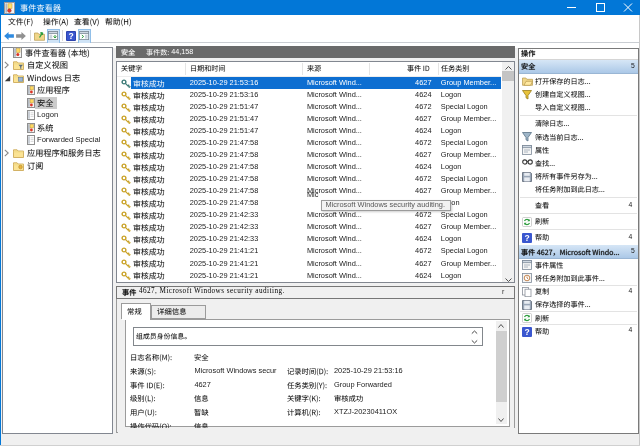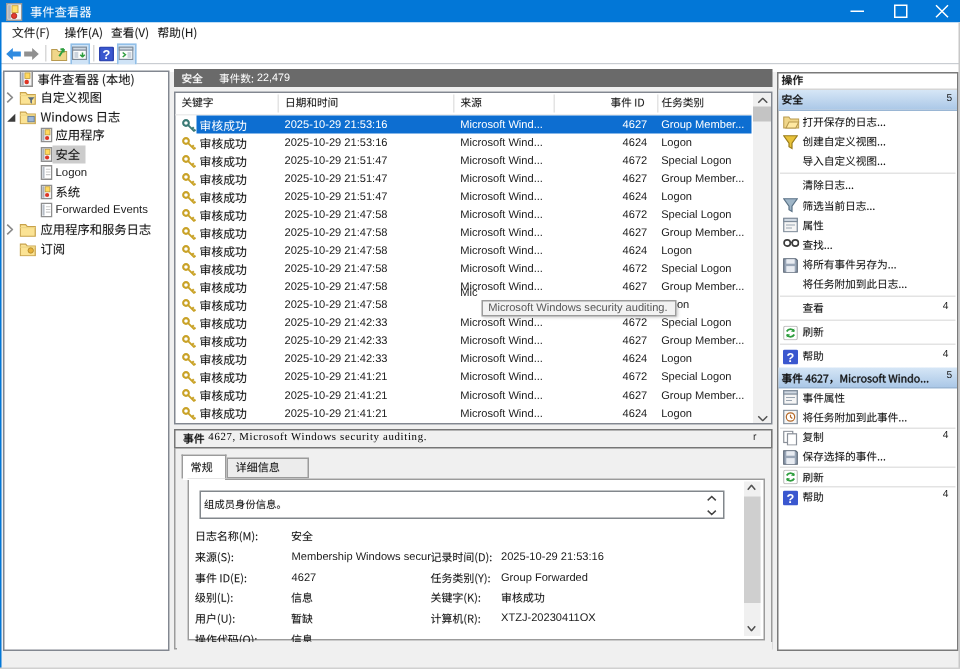--- a/index.html
+++ b/index.html
@@ -363,21 +363,21 @@
           <use href="#c7cfb" x="0"></use>
           <use href="#c7edf" x="250.0"></use>
         </g>
       </svg>
     </div>
 <div style="position:absolute;left:26.5px;top:135.25000000000003px;line-height:0"><svg width="8" height="10" viewBox="0 0 8 10">
 <rect x="0.5" y="0.5" width="7" height="9" fill="#ffffff" stroke="#8f8f8f"></rect>
 <rect x="1.3" y="1.3" width="1.4" height="7.4" fill="#b6bdc6"></rect>
 <path d="M3.6 2.8 h3 M3.6 4.6 h3 M3.6 6.4 h3" stroke="#c9c9c9" stroke-width="0.7"></path>
 </svg></div>
-<div style="position:absolute;left:37px;top:135.7px;font:400 7.6px 'Liberation Sans',sans-serif;color:#1a1a1a;white-space:pre;line-height:7.6px;">Forwarded Events</div>
+<div style="position:absolute;left:37px;top:135.7px;font:400 7.6px 'Liberation Sans',sans-serif;color:#1a1a1a;white-space:pre;line-height:7.6px;">Forwarded Special</div>
 <div style="position:absolute;left:4px;top:149.0px;line-height:0"><svg width="5" height="8" viewBox="0 0 5 8">
         <path d="M0.8 0.8 L4.2 4 L0.8 7.2" fill="none" stroke="#8a8a8a" stroke-width="1.1"></path>
       </svg></div>
 <div style="position:absolute;left:13px;top:148.0px;line-height:0"><svg width="11" height="10" viewBox="0 0 11 10">
 <path d="M0.5 1.8 h3.6 l1 1.2 h5.4 v6.5 h-10 Z" fill="#fbe394" stroke="#c8a24b" stroke-width="0.8"></path>
 <path d="M0.5 3.8 h10" stroke="#eed584" stroke-width="0.8"></path>
 </svg></div>
 <div style="position:absolute;left:26.5px;top:148.08px;line-height:0">
       <svg width="73.8" height="10.2" style="display:block;overflow:visible">
         <g fill="#1a1a1a" stroke="#1a1a1a" stroke-width="2.0" transform="translate(0 8.04) scale(0.032800 -0.032800)">
@@ -418,21 +418,21 @@
 <div style="position:absolute;left:146px;top:47.74px;line-height:0">
       <svg width="23.3" height="8.9" style="display:block;overflow:visible">
         <g fill="#ffffff" stroke="#ffffff" stroke-width="2.0" transform="translate(0 6.96) scale(0.028400 -0.028400)">
           <use href="#c4e8b" x="0"></use>
           <use href="#c4ef6" x="250.0"></use>
           <use href="#c6570" x="500.0"></use>
           <use href="#c3a" x="750.0"></use>
         </g>
       </svg>
     </div>
-<div style="position:absolute;left:171.27239248046874px;top:47.7px;font:400 7.2px 'Liberation Sans',sans-serif;color:#ffffff;white-space:pre;line-height:7.2px;">22,479</div>
+<div style="position:absolute;left:171.27239248046874px;top:47.7px;font:400 7.2px 'Liberation Sans',sans-serif;color:#ffffff;white-space:pre;line-height:7.2px;">44,158</div>
 <div style="position:absolute;left:116.3px;top:61.3px;width:399px;height:222.2px;background:#ffffff;border:1px solid #828790;box-sizing:border-box"></div>
 <div style="position:absolute;left:185px;top:63px;width:1px;height:12px;background:#e4e4e4"></div>
 <div style="position:absolute;left:302px;top:63px;width:1px;height:12px;background:#e4e4e4"></div>
 <div style="position:absolute;left:369.3px;top:63px;width:1px;height:12px;background:#e4e4e4"></div>
 <div style="position:absolute;left:437.9px;top:63px;width:1px;height:12px;background:#e4e4e4"></div>
 <div style="position:absolute;left:117.3px;top:75.5px;width:384px;height:1px;background:#ededed"></div>
 <div style="position:absolute;left:120.8px;top:63.94px;line-height:0">
       <svg width="21.3" height="8.9" style="display:block;overflow:visible">
         <g fill="#1a1a1a" stroke="#1a1a1a" stroke-width="2.0" transform="translate(0 6.96) scale(0.028400 -0.028400)">
           <use href="#c5173" x="0"></use>
@@ -875,21 +875,21 @@
         <g fill="#1a1a1a" stroke="#1a1a1a" stroke-width="2.0" transform="translate(0 7.15) scale(0.029200 -0.029200)">
           <use href="#c6765" x="0"></use>
           <use href="#c6e90" x="250.0"></use>
           <use href="#c28" x="500.0"></use>
           <use href="#c53" x="584.6"></use>
           <use href="#c29" x="733.7"></use>
           <use href="#c3a" x="818.3"></use>
         </g>
       </svg>
     </div>
-<div style="position:absolute;left:194.4px;top:366.9px;font:400 7.4px 'Liberation Sans',sans-serif;color:#1a1a1a;white-space:pre;line-height:7.4px;">Membership Windows secur</div>
+<div style="position:absolute;left:194.4px;top:366.9px;font:400 7.4px 'Liberation Sans',sans-serif;color:#1a1a1a;white-space:pre;line-height:7.4px;">Microsoft Windows secur</div>
 <div style="position:absolute;left:287.2px;top:367.07px;line-height:0">
       <svg width="41.2" height="9.1" style="display:block;overflow:visible">
         <g fill="#1a1a1a" stroke="#1a1a1a" stroke-width="2.0" transform="translate(0 7.15) scale(0.029200 -0.029200)">
           <use href="#c8bb0" x="0"></use>
           <use href="#c5f55" x="250.0"></use>
           <use href="#c65f6" x="500.0"></use>
           <use href="#c95f4" x="750.0"></use>
           <use href="#c28" x="1000.0"></use>
           <use href="#c44" x="1084.6"></use>
           <use href="#c29" x="1256.5"></use>

